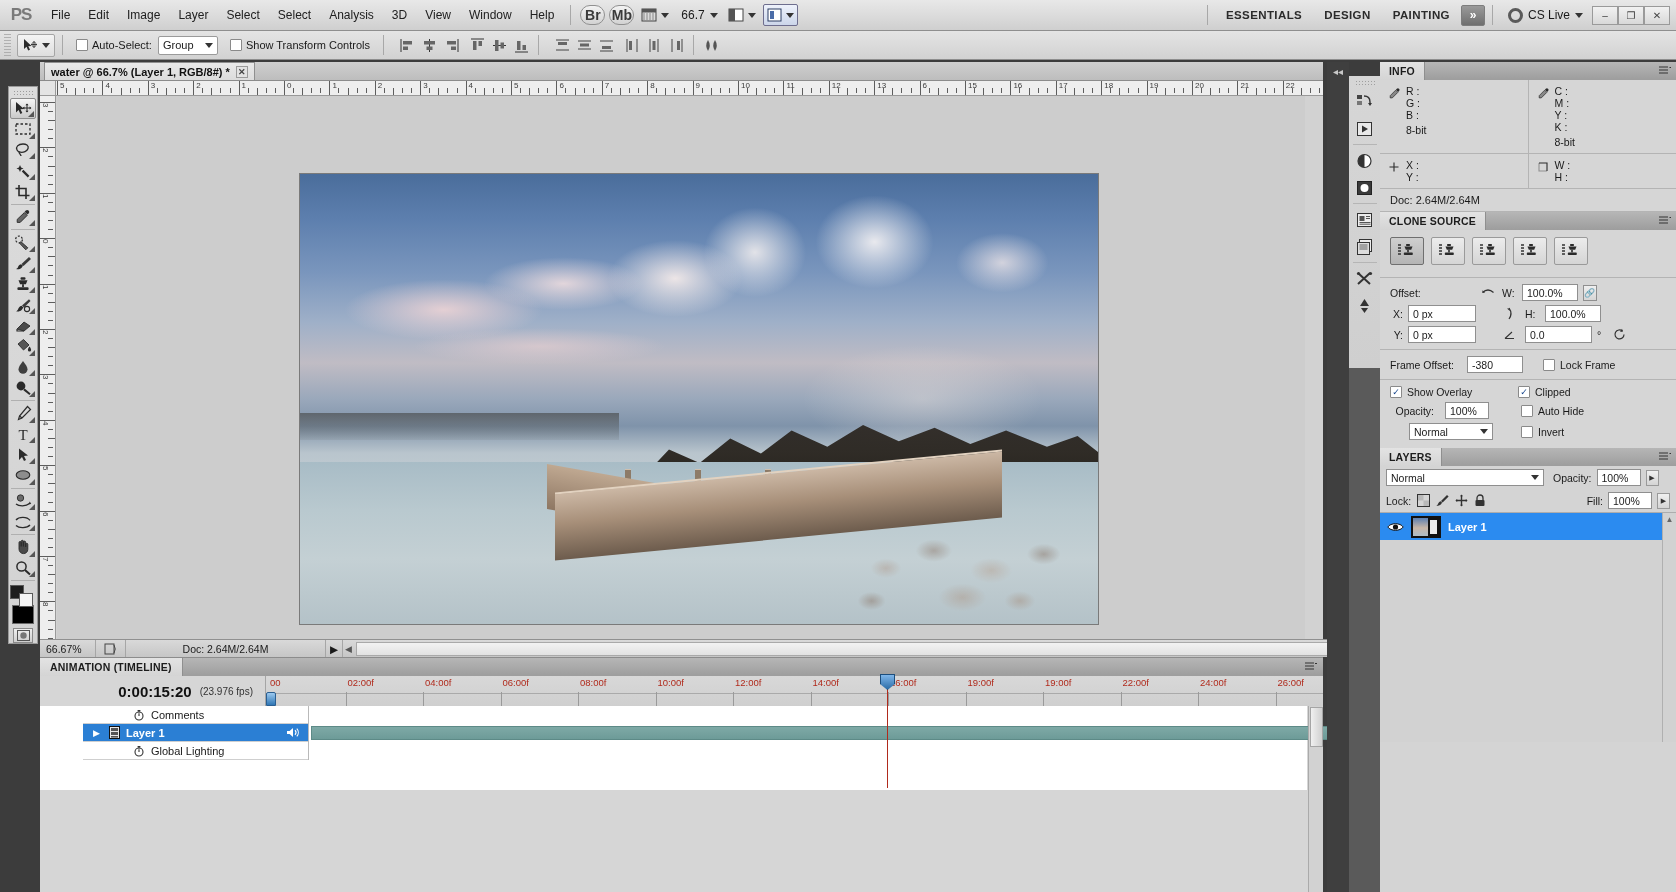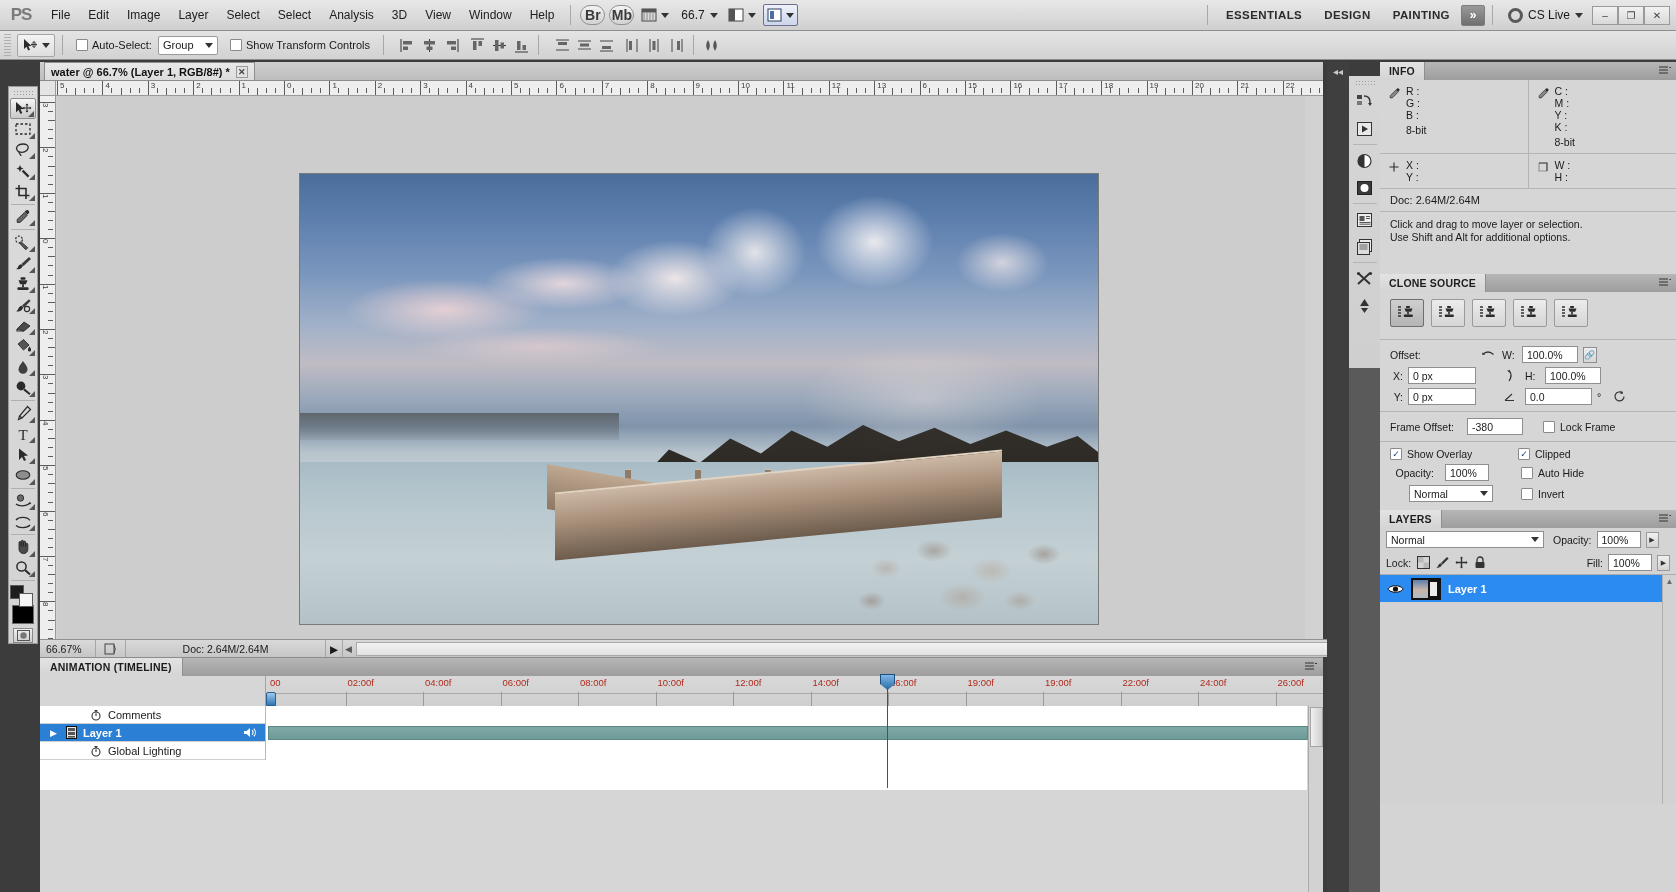--- a/index.html
+++ b/index.html
@@ -216,21 +216,21 @@
   .tl-time{ font-size:15px;font-weight:bold;color:#111; }
   .tl-fps{ font-size:10px;color:#333; }
   .tl-ruler{
     position:absolute;left:225px;top:0;right:0;height:30px;
     background:linear-gradient(to bottom,#d8d8d8,#cfcfcf);
     border-left:1px solid #a5a5a5; overflow:hidden;
   }
   .tl-lab{ position:absolute;top:1px;font-size:9.5px;color:#b02a1c;}
   .tl-tick{ position:absolute;top:16px;width:1px;height:14px;background:#9a9a9a;}
   .tl-baseline{position:absolute;left:0;right:0;top:17px;height:1px;background:#aaa;}
-  .tl-rows{ position:absolute;left:0;top:30px;right:16px;bottom:0; background:#fff;}
+  .tl-rows{ position:absolute;left:0;top:30px;right:16px;bottom:0; background:#fff;padding-left:43px;}
   .tl-row{ height:18px; display:flex; align-items:center; border-bottom:1px solid #cfcfcf; background:#fff;}
   .tl-row.sel{ background:#2b7fd4; color:#fff; }
   .tl-label{ width:225px; display:flex;align-items:center; height:18px; padding-left:10px; gap:6px; position:relative;}
   .tl-label .name{ font-size:11px; }
   .tl-row.sel .name{ font-weight:bold; color:#fff;}
   .tl-track{ flex:1; height:18px; border-left:1px solid #b9b9b9; position:relative; background:#fff;}
   .tl-bar{ position:absolute; left:2px; top:2px; height:14px; background:linear-gradient(to bottom,#7ea9a6,#6d9b98); border:1px solid #5d8a87;}
   .tl-empty{ position:absolute;left:0;right:0;top:84px;bottom:0;background:#d6d6d6;}
   .playhead{ position:absolute; top:12px; width:1px; background:#b02a1c; z-index:6;}
   .ph-head{ position:absolute; width:15px;height:16px; margin-left:-7px; top:-14px;
@@ -1006,20 +1006,24 @@
     <div class="anim-tabs">
       <div class="anim-tab">ANIMATION (TIMELINE)</div>
       <div class="anim-menu">
         <svg width="12" height="10" viewBox="0 0 12 10">
           <path d="M0 1h9M0 4h9M0 7h9" stroke="#333" stroke-width="1.2"></path>
             <path d="M10 1.5l2 0" stroke="#333"></path>
         </svg>
       </div>
     </div>
     <div class="anim-body">
+      <div class="tl-head">
+        <span class="tl-time">0:00:15:20</span>
+        <span class="tl-fps">(23.976 fps)</span>
+      </div>
       <div class="tl-ruler" id="tlRuler">
         <div class="tl-baseline"></div>
         <div class="tl-start"></div>
       <div class="tl-lab" style="left: 4px;">00</div>
           <div class="tl-lab" style="left: 81.5px;">02:00f</div>
           <div class="tl-tick" style="left: 79.5px;"></div>
           <div class="tl-lab" style="left: 159px;">04:00f</div>
           <div class="tl-tick" style="left: 157px;"></div>
           <div class="tl-lab" style="left: 236.5px;">06:00f</div>
           <div class="tl-tick" style="left: 234.5px;"></div>
@@ -1226,24 +1230,20 @@
             <path d="M2 2h8v8" fill="none" stroke="#2b2b2b" stroke-width="1.1"></path>
             <path d="M2 2v8h8" fill="none" stroke="#2b2b2b" stroke-width="1.1" opacity=".4"></path>
           </svg>
           <div>
             <div class="info-rows">W :</div>
             <div class="info-rows">H :</div>
           </div>
         </div>
       </div>
       <div class="info-doc">Doc: 2.64M/2.64M</div>
-      <div class="info-hint">
-        <div>Click and drag to move layer or selection.</div>
-        <div>Use Shift and Alt for additional options.</div>
-      </div>
     </div>
 
     <div class="panel-tabs">
       <div class="ptab">CLONE SOURCE</div>
       <div class="pmenu">
         <svg width="12" height="10" viewBox="0 0 12 10">
             <path d="M0 1h9M0 4h9M0 7h9" stroke="#333" stroke-width="1.2"></path>
             <path d="M10.5 1.5h1.5" stroke="#333"></path>
           </svg>
       </div>

